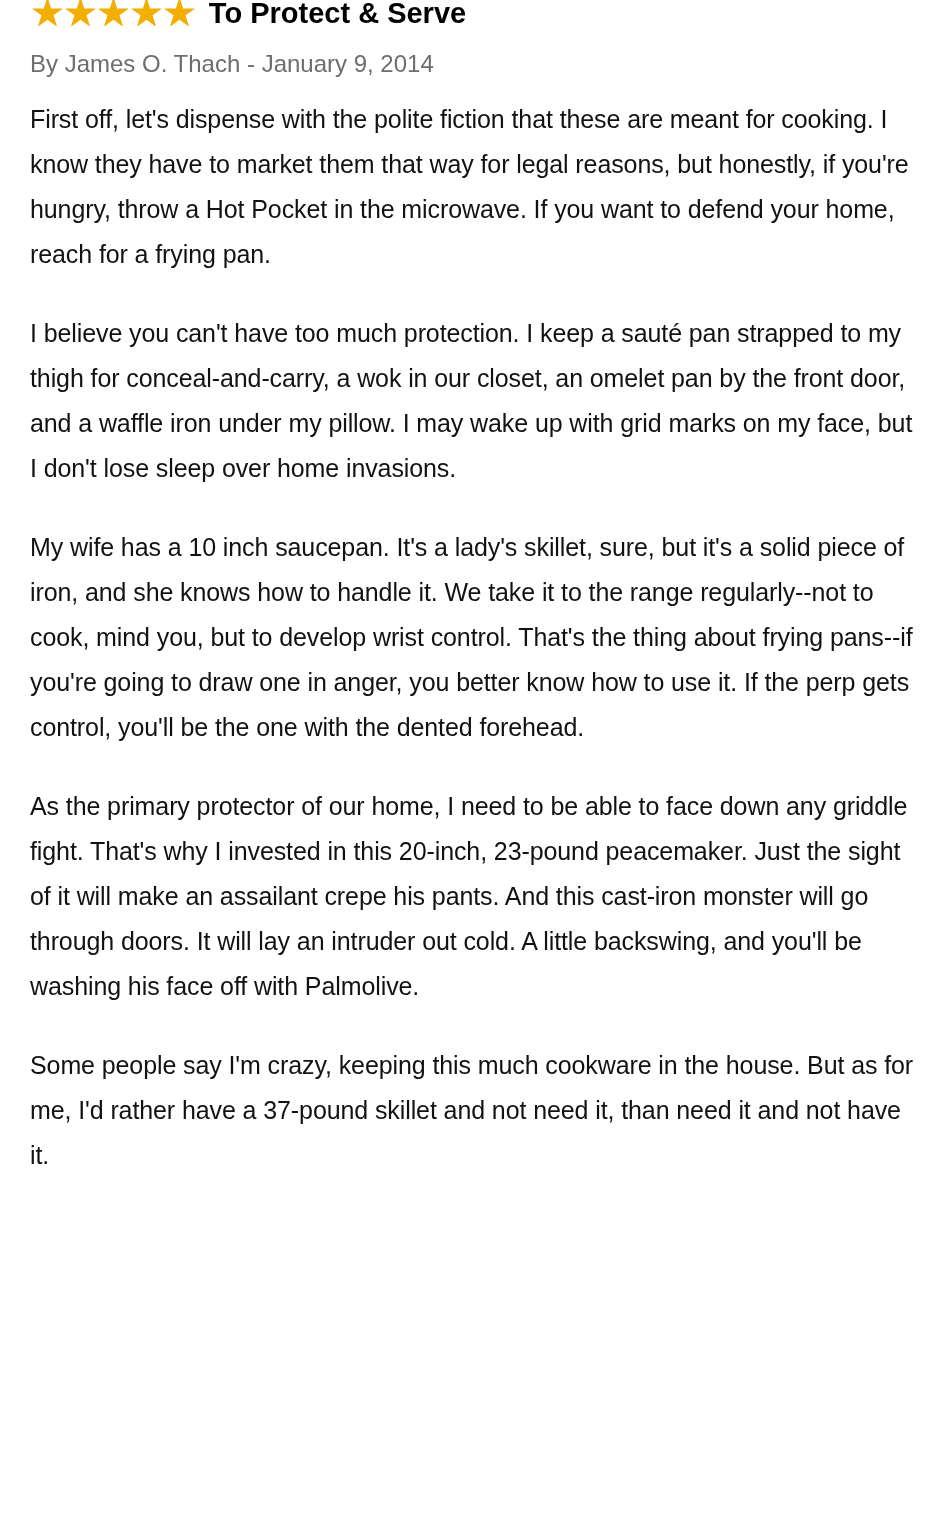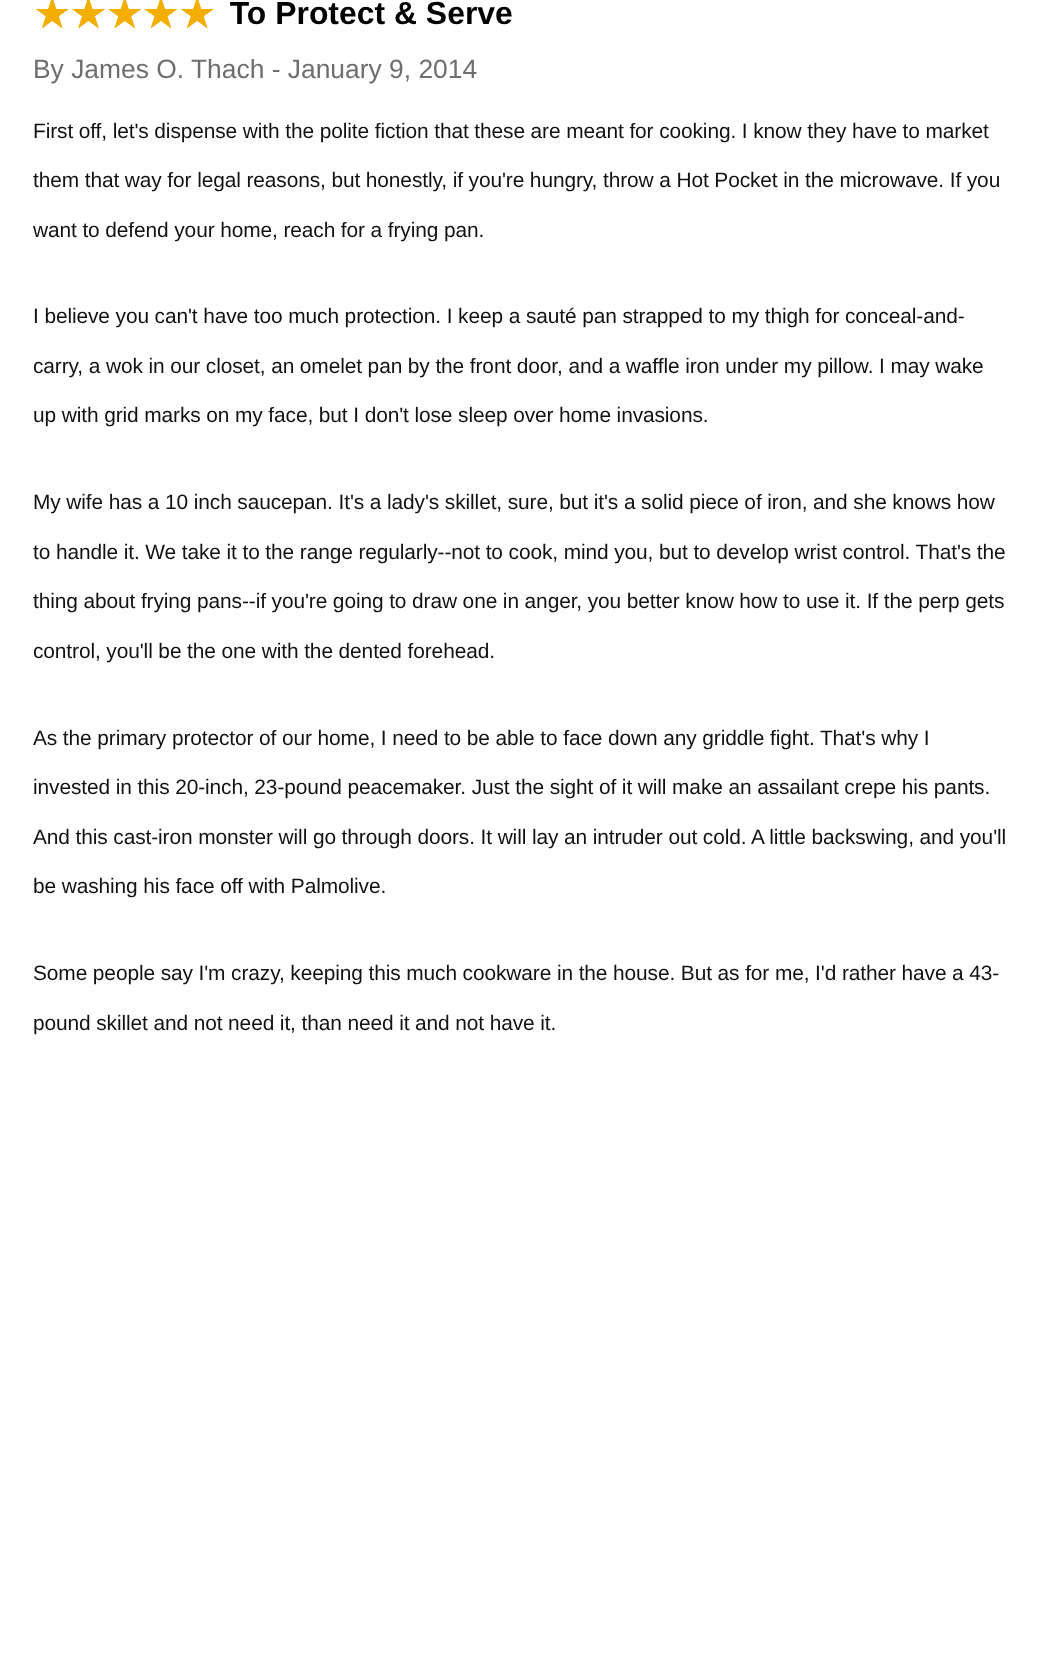--- a/index.html
+++ b/index.html
@@ -54,21 +54,21 @@
     font-size: 24px;
     color: #6e6e6e;
     margin-top: 17px;
     margin-bottom: 0;
     line-height: 30px;
   }
   .review-body {
     margin-top: 18px;
   }
   .review-body p {
-    font-size: 19px;
+    font-size: 25px;
     line-height: 45px;
     margin: 0 0 34px 0;
     color: #121212;
     letter-spacing: -0.1px;
   }
   .review-body p:last-child {
     margin-bottom: 0;
   }
 </style>
 </head>
@@ -87,16 +87,16 @@
     <span class="review-title">To Protect &amp; Serve</span>
   </div>
 
   <div class="byline">By James O. Thach - January 9, 2014</div>
 
   <div class="review-body">
     <p>First off, let's dispense with the polite fiction that these are meant for cooking. I know they have to market them that way for legal reasons, but honestly, if you're hungry, throw a Hot Pocket in the microwave. If you want to defend your home, reach for a frying pan.</p>
     <p>I believe you can't have too much protection. I keep a sauté pan strapped to my thigh for conceal-and-carry, a wok in our closet, an omelet pan by the front door, and a waffle iron under my pillow. I may wake up with grid marks on my face, but I don't lose sleep over home invasions.</p>
     <p>My wife has a 10 inch saucepan. It's a lady's skillet, sure, but it's a solid piece of iron, and she knows how to handle it. We take it to the range regularly--not to cook, mind you, but to develop wrist control. That's the thing about frying pans--if you're going to draw one in anger, you better know how to use it. If the perp gets control, you'll be the one with the dented forehead.</p>
     <p>As the primary protector of our home, I need to be able to face down any griddle fight. That's why I invested in this 20-inch, 23-pound peacemaker. Just the sight of it will make an assailant crepe his pants. And this cast-iron monster will go through doors. It will lay an intruder out cold. A little backswing, and you'll be washing his face off with Palmolive.</p>
-    <p>Some people say I'm crazy, keeping this much cookware in the house. But as for me, I'd rather have a 43-pound skillet and not need it, than need it and not have it.</p>
+    <p>Some people say I'm crazy, keeping this much cookware in the house. But as for me, I'd rather have a 37-pound skillet and not need it, than need it and not have it.</p>
   </div>
 
 </div>
 
 </body></html>

